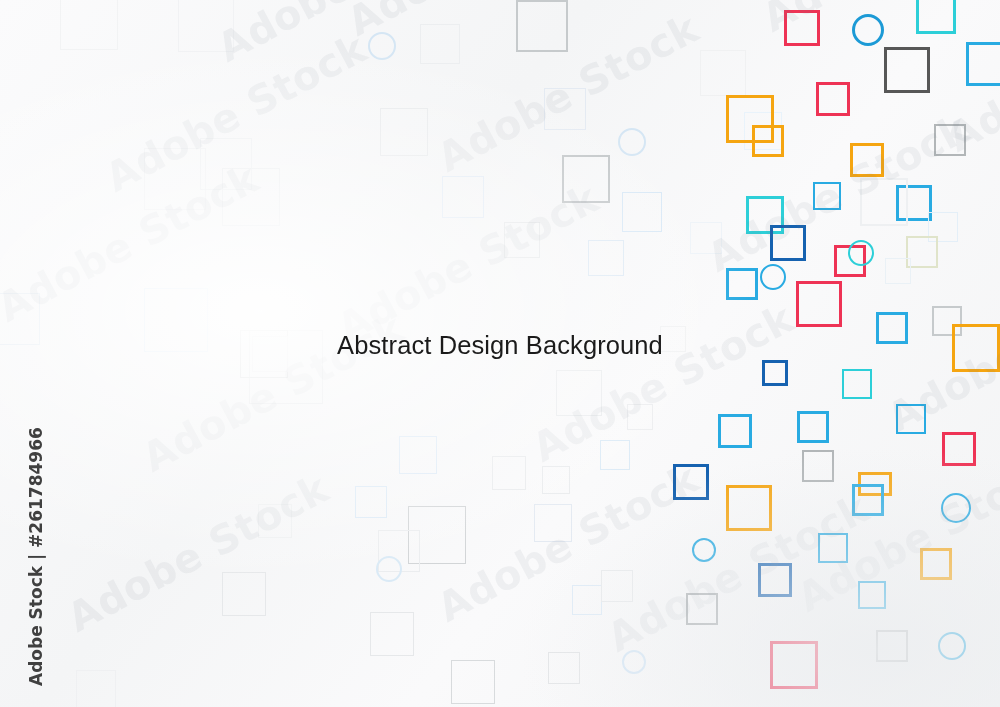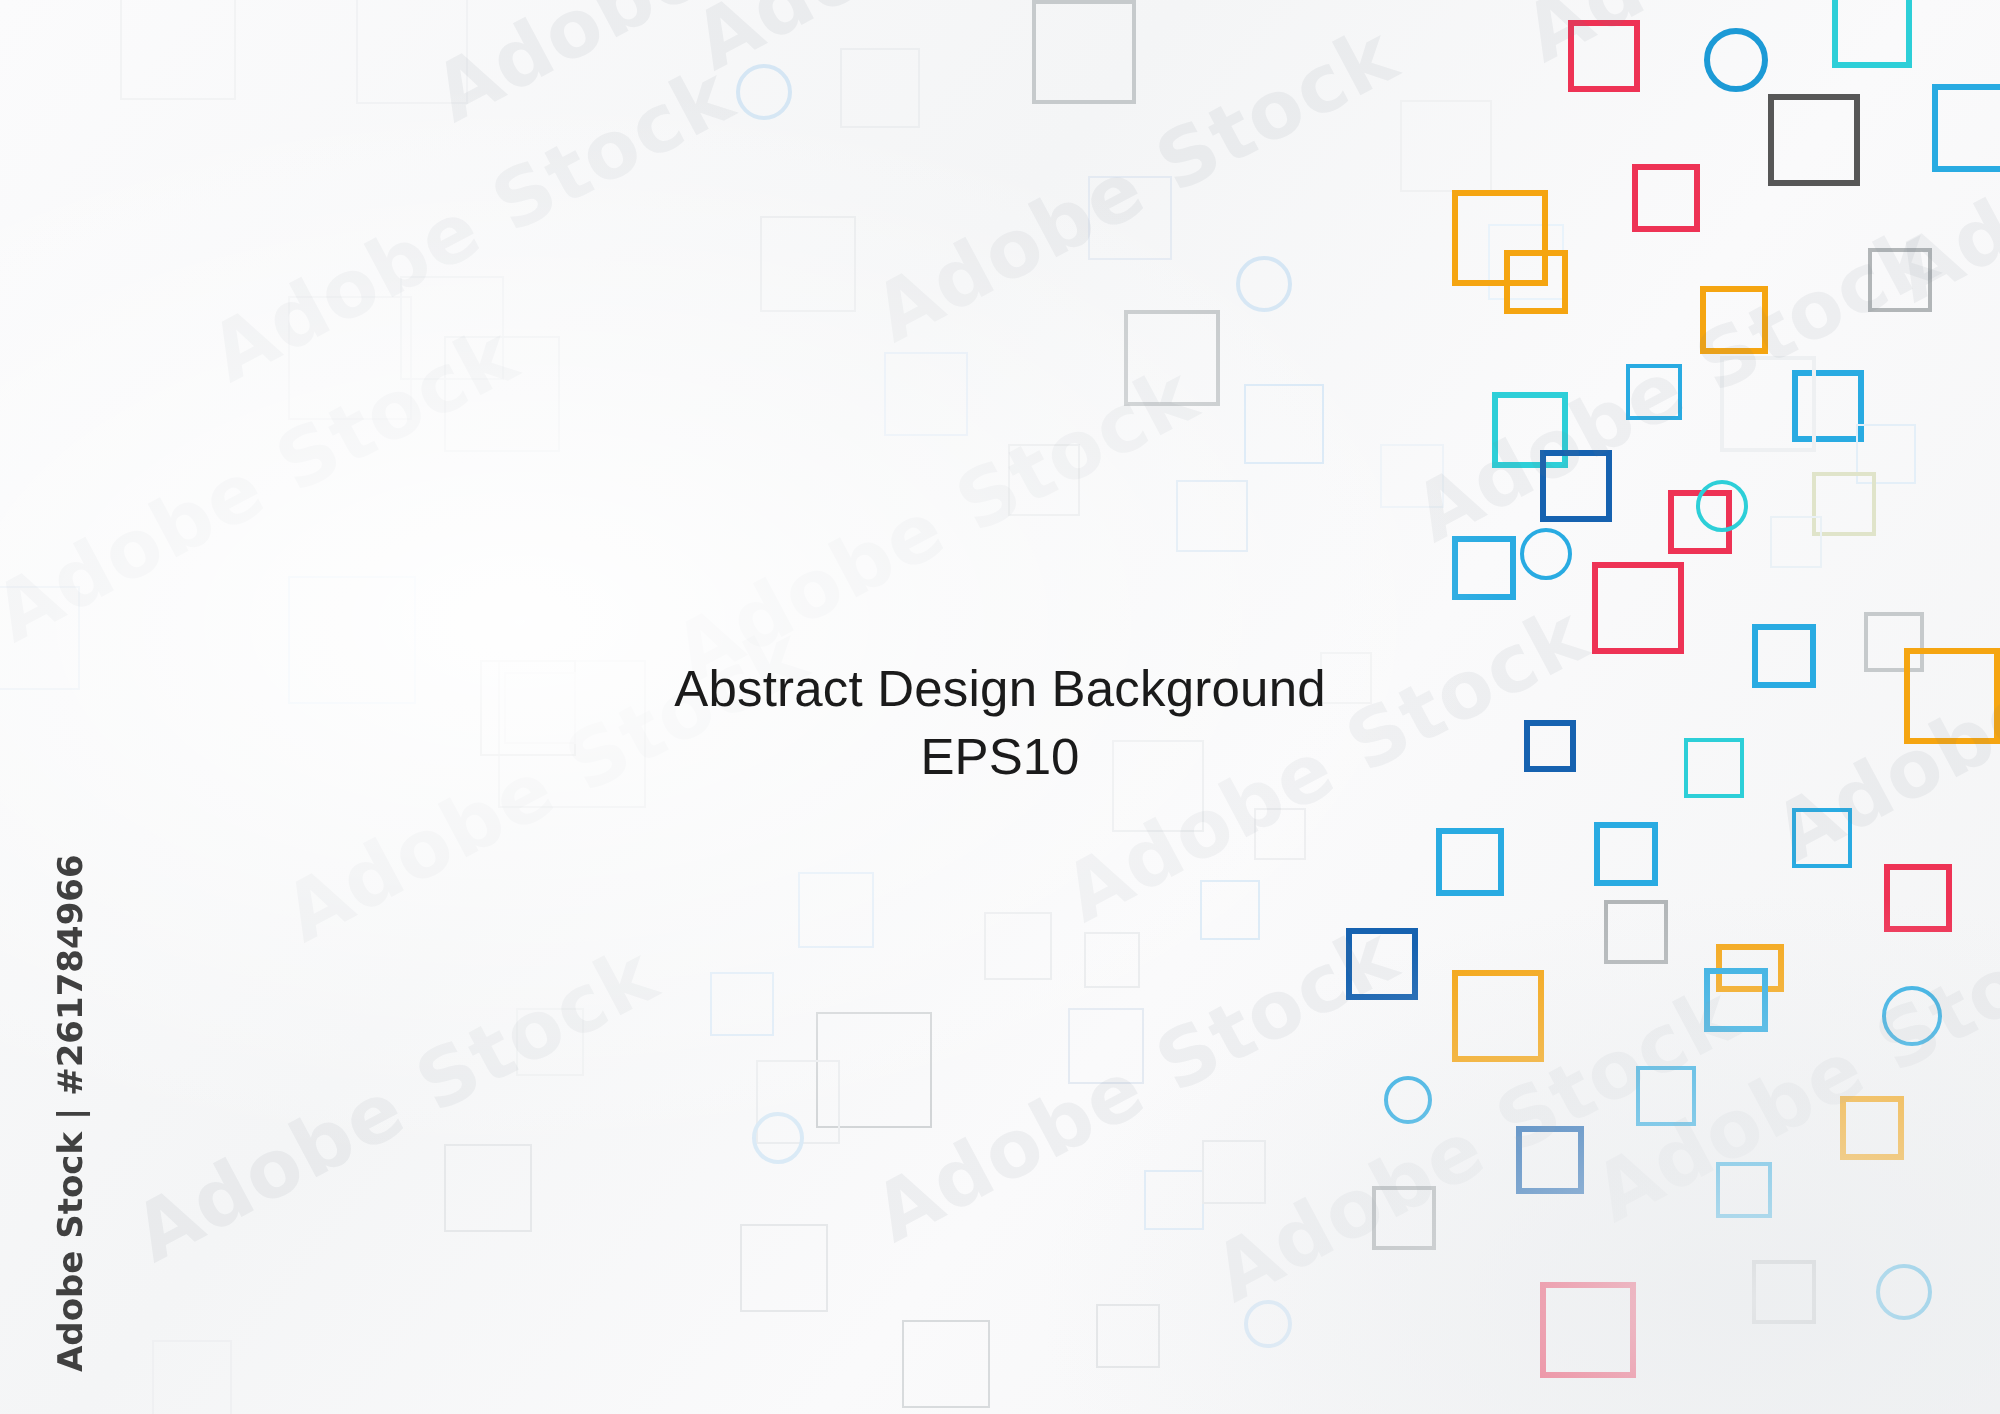--- a/index.html
+++ b/index.html
@@ -214,19 +214,18 @@
       <div class="wm" style="left: 790px; top: 580px; font-size: 40px; color: rgba(120, 128, 136, 0.086);">Adobe Stock</div>
       <div class="wm" style="left: 210px; top: 30px; font-size: 40px; color: rgba(120, 128, 136, 0.086);">Adobe Stock</div>
       <div class="wm" style="left: 600px; top: 620px; font-size: 40px; color: rgba(120, 128, 136, 0.086);">Adobe Stock</div>
       <div class="wm" style="left: 940px; top: 120px; font-size: 40px; color: rgba(120, 128, 136, 0.086);">Adobe Stock</div>
     </div>
 
   <div id="bg-sheen"></div>
 
   <div id="caption">
     <span class="line1">Abstract Design Background</span>
-    <span class="line2">EPS10</span>
   </div>
 
   <div id="credit-wrap">
     <div id="credit-rot">Adobe Stock | #261784966</div>
   </div>
 </div>
 
 </body></html>

